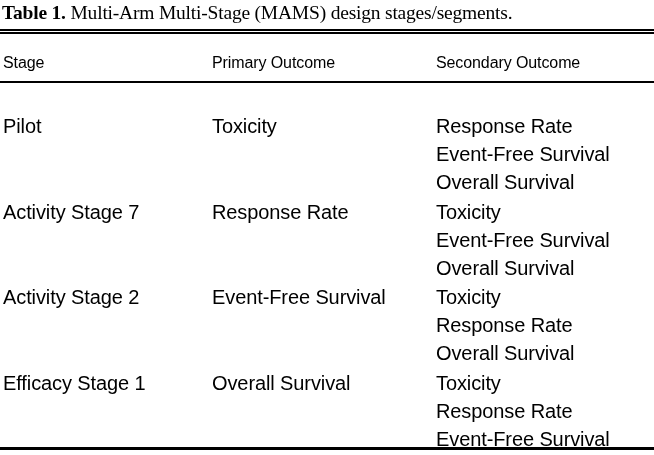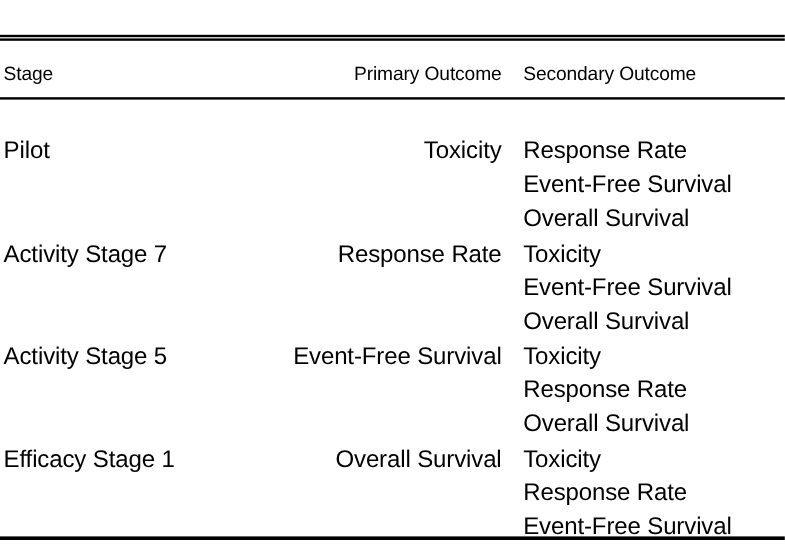--- a/index.html
+++ b/index.html
@@ -63,21 +63,21 @@
     top: 81px;
     height: 2px;
   }
   .rule-bottom {
     top: 447px;
     height: 3px;
   }
 
   
   .col-stage   { left: 3px;   width: 196px; }
-  .col-primary { left: 184px; width: 234px; text-align: right; }
+  .col-primary { left: 212px; width: 234px; }
   .col-second  { left: 436px; width: 218px; }
 
   
   .header-row .cell {
     position: absolute;
     top: 50px;
     font-size: 16px;
     line-height: 26px;
     white-space: nowrap;
     letter-spacing: -0.1px;
@@ -108,20 +108,23 @@
   .row-0 .cell { top: 94px; }
   .row-1 .cell { top: 180px; }
   .row-2 .cell { top: 265px; }
   .row-3 .cell { top: 351px; }
 </style>
 </head>
 <body>
 
 <div class="table-figure">
 
+  <div class="caption">
+    <span class="cap-label">Table 1.</span><span class="cap-text"> Multi-Arm Multi-Stage (MAMS) design stages/segments.</span>
+  </div>
 
   <div class="rule rule-top"></div>
   <div class="rule rule-top-inner"></div>
   <div class="rule rule-header"></div>
   <div class="rule rule-bottom"></div>
 
   <div class="header-row">
     <div class="cell col-stage">Stage</div>
     <div class="cell col-primary">Primary Outcome</div>
     <div class="cell col-second">Secondary Outcome</div>
@@ -145,21 +148,21 @@
     <div class="cell col-second">
       <ul class="sec-list">
         <li>Toxicity</li>
         <li>Event-Free Survival</li>
         <li>Overall Survival</li>
       </ul>
     </div>
   </div>
 
   <div class="body-row row-2">
-    <div class="cell col-stage">Activity Stage 5</div>
+    <div class="cell col-stage">Activity Stage 2</div>
     <div class="cell col-primary">Event-Free Survival</div>
     <div class="cell col-second">
       <ul class="sec-list">
         <li>Toxicity</li>
         <li>Response Rate</li>
         <li>Overall Survival</li>
       </ul>
     </div>
   </div>
 

